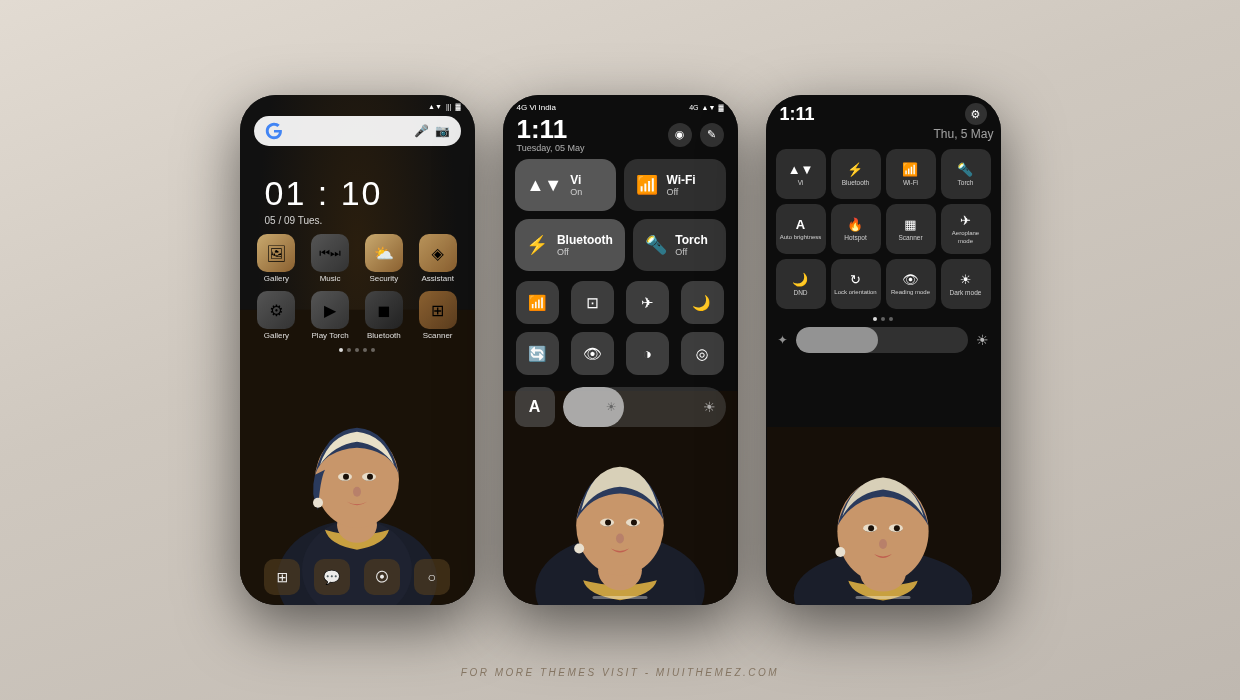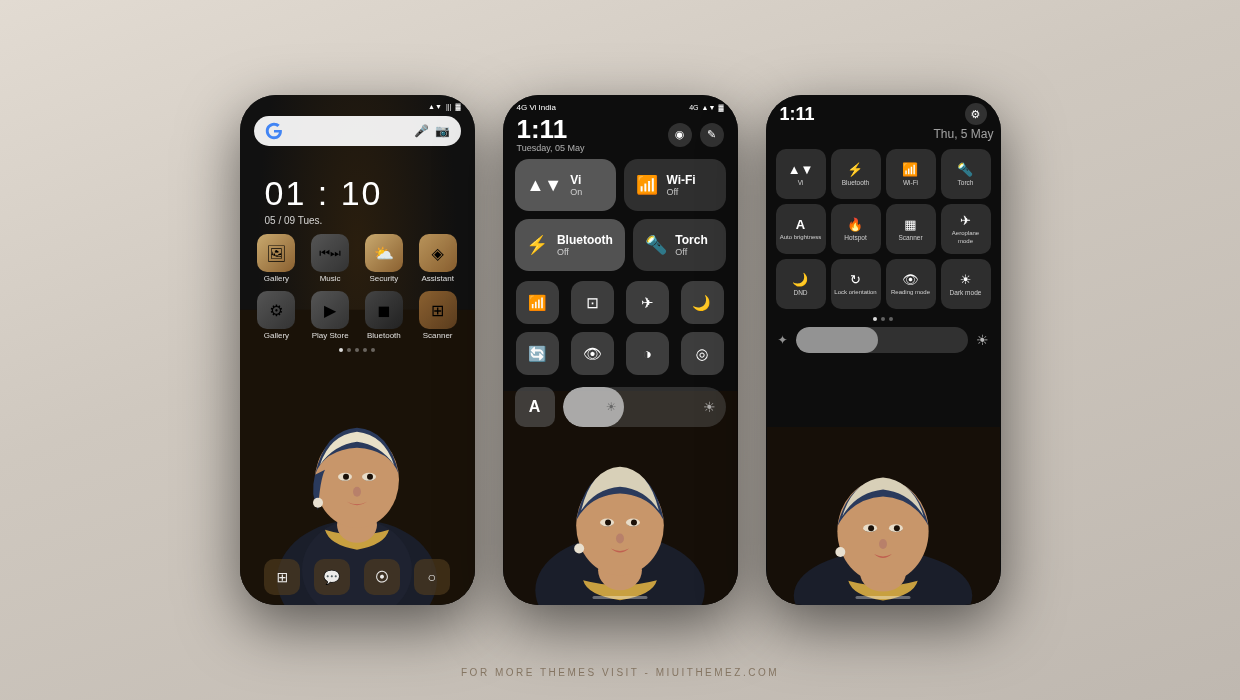--- a/index.html
+++ b/index.html
@@ -102,21 +102,21 @@
         </div>
       </div>
 
       <div style="position:relative; display:flex; justify-content:space-around; padding:0 10px; margin-top:8px;">
         <div style="display:flex; flex-direction:column; align-items:center; width:46px;">
           <div style="width:38px; height:38px; border-radius:10px; background:linear-gradient(135deg,#555,#333); display:flex; align-items:center; justify-content:center; font-size:16px; margin-bottom:2px;">⚙</div>
           <span style="font-size:8px; color:rgba(255,255,255,0.85);">Gallery</span>
         </div>
         <div style="display:flex; flex-direction:column; align-items:center; width:46px;">
           <div style="width:38px; height:38px; border-radius:10px; background:linear-gradient(135deg,#555,#333); display:flex; align-items:center; justify-content:center; font-size:16px; margin-bottom:2px;">▶</div>
-          <span style="font-size:8px; color:rgba(255,255,255,0.85);">Play Store</span>
+          <span style="font-size:8px; color:rgba(255,255,255,0.85);">Play Torch</span>
         </div>
         <div style="display:flex; flex-direction:column; align-items:center; width:46px;">
           <div style="width:38px; height:38px; border-radius:10px; background:linear-gradient(135deg,#444,#222); display:flex; align-items:center; justify-content:center; font-size:16px; margin-bottom:2px;">◼</div>
           <span style="font-size:8px; color:rgba(255,255,255,0.85);">Bluetooth</span>
         </div>
         <div style="display:flex; flex-direction:column; align-items:center; width:46px;">
           <div style="width:38px; height:38px; border-radius:10px; background:linear-gradient(135deg,#8a6030,#5c3d1e); display:flex; align-items:center; justify-content:center; font-size:16px; margin-bottom:2px;">⊞</div>
           <span style="font-size:8px; color:rgba(255,255,255,0.85);">Scanner</span>
         </div>
       </div>
@@ -337,15 +337,15 @@
           <div style="position:absolute; left:0; top:0; height:100%; width:48%; background:rgba(190,190,190,0.7); border-radius:13px;"></div>
         </div>
         <span style="font-size:14px; color:rgba(255,255,255,0.7);">☀</span>
       </div>
 
       <div style="position:absolute; bottom:6px; left:50%; transform:translateX(-50%); width:55px; height:3px; background:rgba(255,255,255,0.35); border-radius:2px;"></div>
     </div>
 
   </div>
 
-  <div style="position:absolute; bottom:22px; left:50%; transform:translateX(-50%); font-size:10px; color:rgba(100,80,55,0.65); letter-spacing:2.5px; white-space:nowrap; font-weight:500; text-transform:uppercase;">For more themes visit - miuithemez.com</div>
+  <div style="position:absolute; bottom:22px; left:50%; transform:translateX(-50%); font-size:10px; color:rgba(100,80,55,0.65); letter-spacing:2.5px; white-space:nowrap; font-weight:500; text-transform:uppercase;font-style:italic;">For more themes visit - miuithemez.com</div>
 
 </div>
 
 </body></html>

